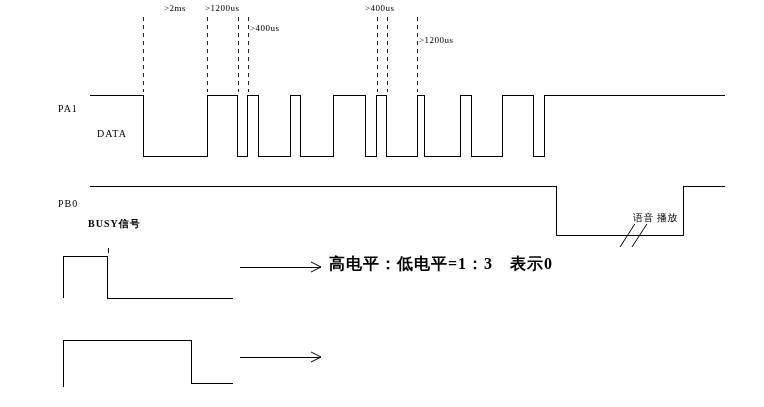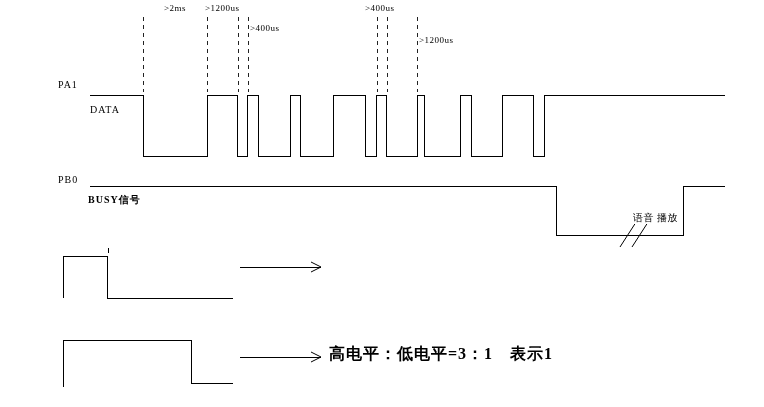--- a/index.html
+++ b/index.html
@@ -7,21 +7,21 @@
     position:relative;
     width:764px;height:407px;
     background:#ffffff;
     overflow:hidden;
     font-family:"Liberation Serif", serif;
     color:#000;
   }
   #draw-layer{position:absolute;left:0;top:0;}
   .lbl{position:absolute;white-space:nowrap;color:#000;line-height:1.15;}
   .t-small{font-size:9px;background:#fff;padding:0 1px;letter-spacing:0.5px;}
-  .pin{font-size:10px;letter-spacing:1px;}
+  .pin{font-size:10px;letter-spacing:1px;margin-top:24px;}
   .cjk-small{font-size:10px;letter-spacing:0.5px;background:#fff;padding:0 1px;margin-left:25px;}
   .legend-text{font-size:16px;font-weight:bold;letter-spacing:1px;
     font-family:"Liberation Serif", serif;}
 </style>
 </head>
 <body>
 
 <div class="canvas">
   <svg id="draw-layer" width="764" height="407" xmlns="http://www.w3.org/2000/svg">
     <g id="g-dashes">
@@ -54,20 +54,20 @@
       </g>
   </svg>
 
   <span class="lbl t-small" style="left: 163px; top: 3px;">&gt;2ms</span>
   <span class="lbl t-small" style="left: 204px; top: 3px;">&gt;1200us</span>
   <span class="lbl t-small" style="left: 249px; top: 23px;">&gt;400us</span>
   <span class="lbl t-small" style="left: 364px; top: 3px;">&gt;400us</span>
   <span class="lbl t-small" style="left: 418px; top: 35px;">&gt;1200us</span>
 
   <span class="lbl pin" style="left: 58px; top: 79px;">PA1</span>
-  <span class="lbl pin" style="left: 90px; top: 104px;">DATA</span>
+  <span class="lbl pin" style="left: 97px; top: 104px;">DATA</span>
   <span class="lbl pin" style="left: 58px; top: 174px;">PB0</span>
   <span class="lbl pin" style="left: 88px; top: 194px; font-weight: bold;">BUSY信号</span>
 
   <span class="lbl cjk-small" style="left: 607px; top: 212px;">语音 播放</span>
 
-  <span class="lbl legend-text" style="left: 329px; top: 345px;">高电平：低电平=3：1　表示1</span>
+  <span class="lbl legend-text" style="left: 329px; top: 255px;">高电平：低电平=1：3　表示0</span>
 </div>
 
 </body></html>

